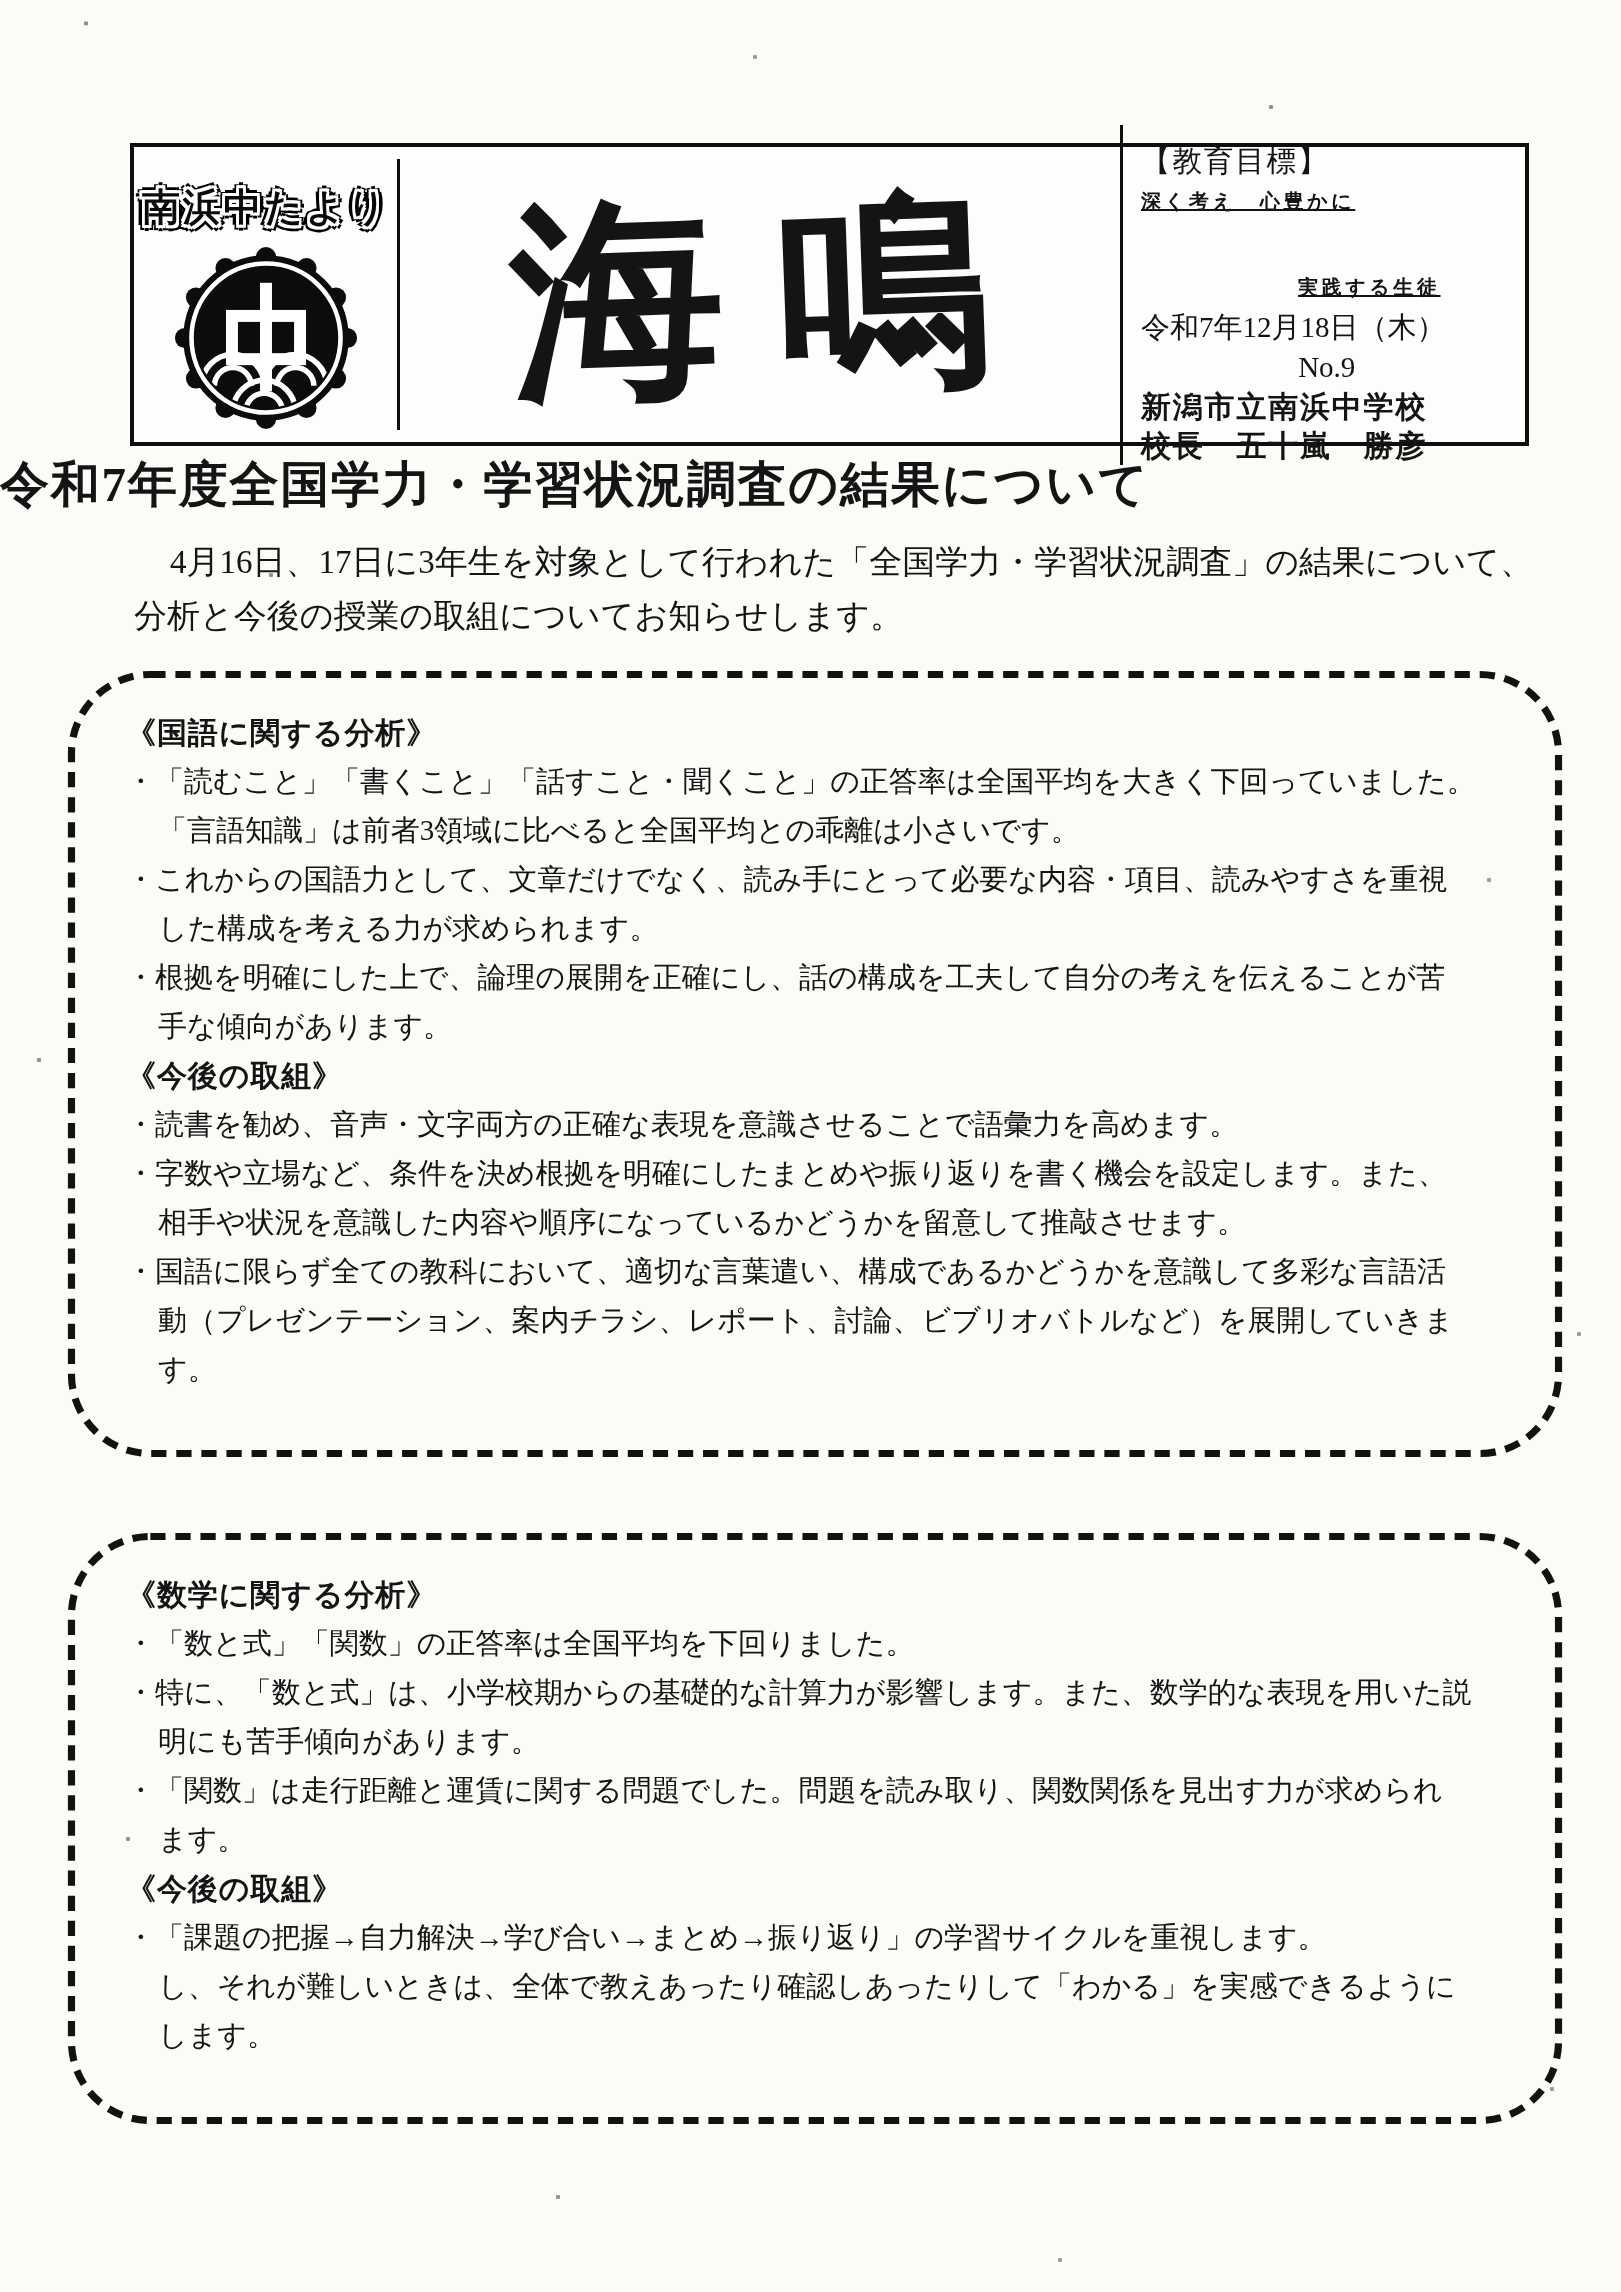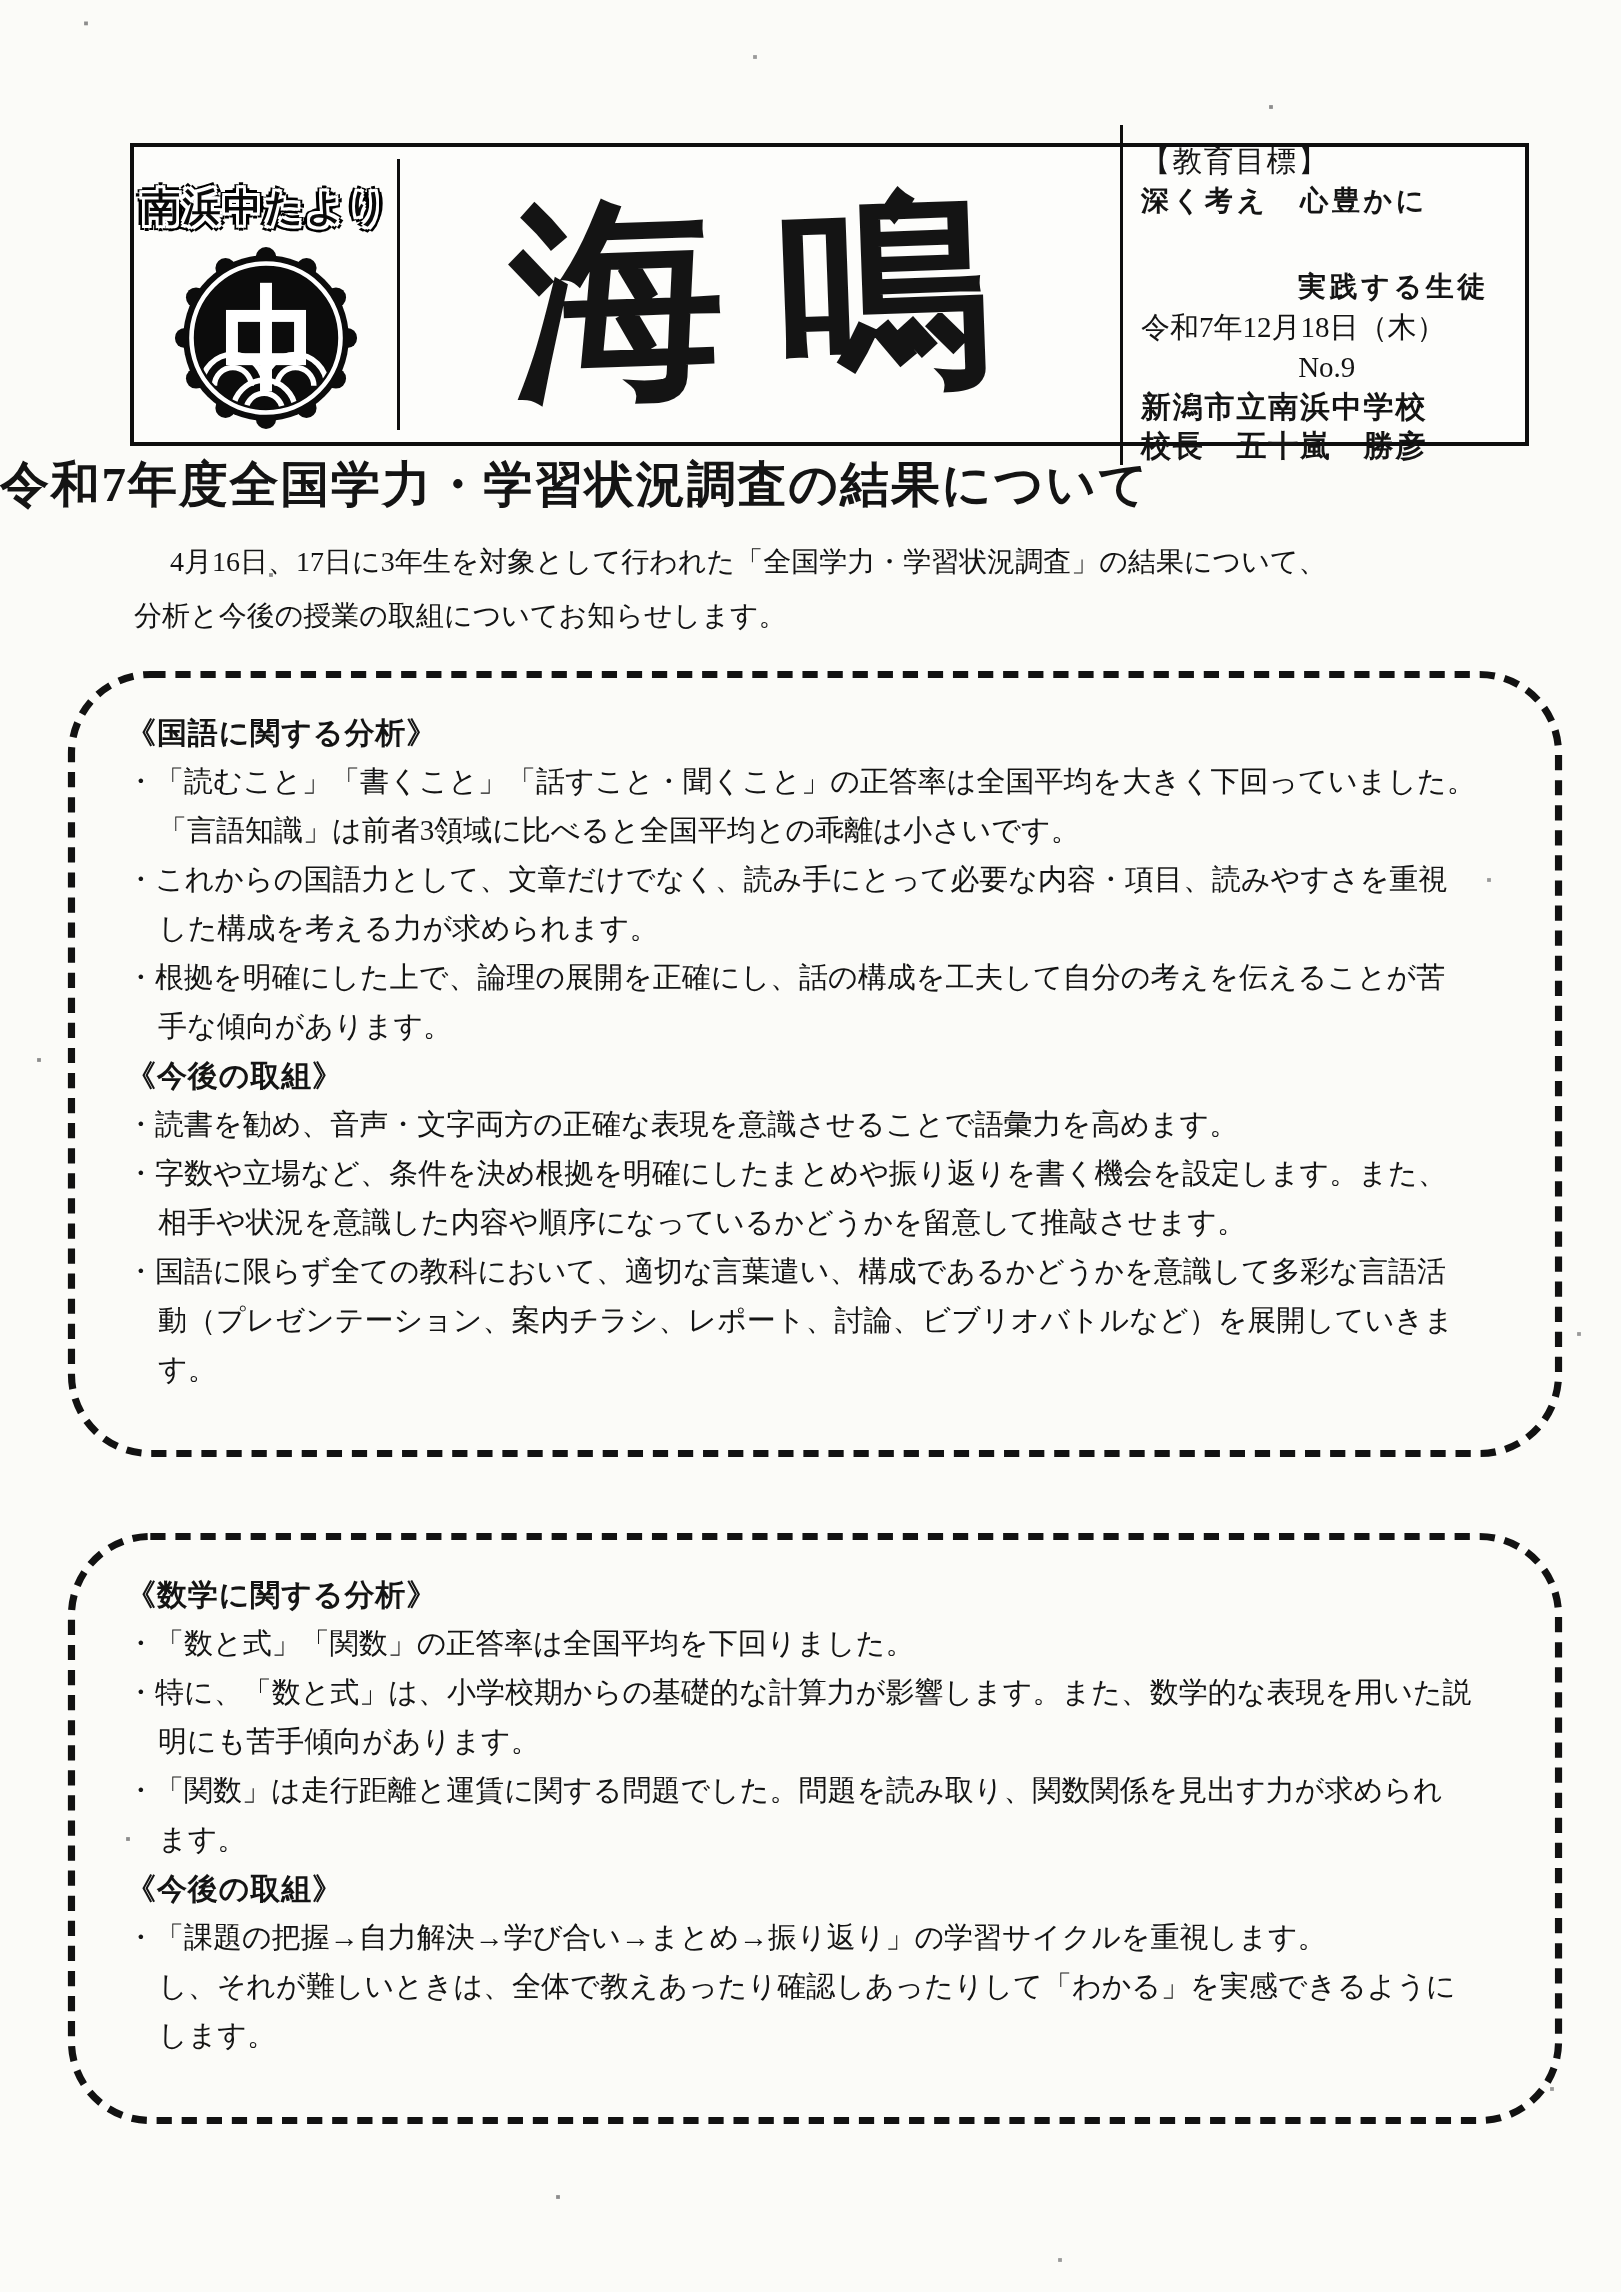--- a/index.html
+++ b/index.html
@@ -34,37 +34,37 @@
     font-size:213px;font-weight:900;letter-spacing:54px;text-indent:36px;
     transform:rotate(-2deg);white-space:nowrap;line-height:269px;
   }
   .m-right{
     width:405px;border-left:3.6px solid #0e0e0e;box-sizing:border-box;flex:none;
     padding:16px 12.5px 0 18px;white-space:nowrap;
   }
   .goal-header{font-size:29.6px;line-height:41px;letter-spacing:1.8px;}
   .goal1,.goal2{
     font-family:"Liberation Sans","DejaVu Sans",sans-serif;
-    font-weight:900;font-size:28px;line-height:38px;letter-spacing:3.6px;
+    font-weight:900;font-size:20px;line-height:38px;letter-spacing:3.6px;text-decoration:underline;
   }
   .goal2{margin-left:157px;margin-top:48px;}
   .m-date{font-size:29px;line-height:42px;}
   .m-no{font-size:29px;line-height:39px;text-align:center;}
   .m-school,.m-principal{
     font-family:"Liberation Sans","DejaVu Sans",sans-serif;
     font-weight:800;font-size:30px;line-height:39px;letter-spacing:1.8px;
   }
   
   .headline{
     position:absolute;top:452px;left:0;width:100%;text-align:left;
     font-size:49px;font-weight:bold;letter-spacing:1.8px;white-space:nowrap;
   }
   .intro{
     position:absolute;top:535px;left:134px;width:1379px;
-    font-size:28px;line-height:54px;
+    font-size:33px;line-height:54px;
   }
   .intro .i1{text-indent:36px;white-space:nowrap;}
   .intro .i2{white-space:nowrap;}
   
   .section{
     position:absolute;left:67px;width:1496px;box-sizing:border-box;
     padding:38px 36px 0 59px;
   }
   #sec-kokugo{top:670px;height:788px;}
   #sec-sugaku{top:1532px;height:593px;}

